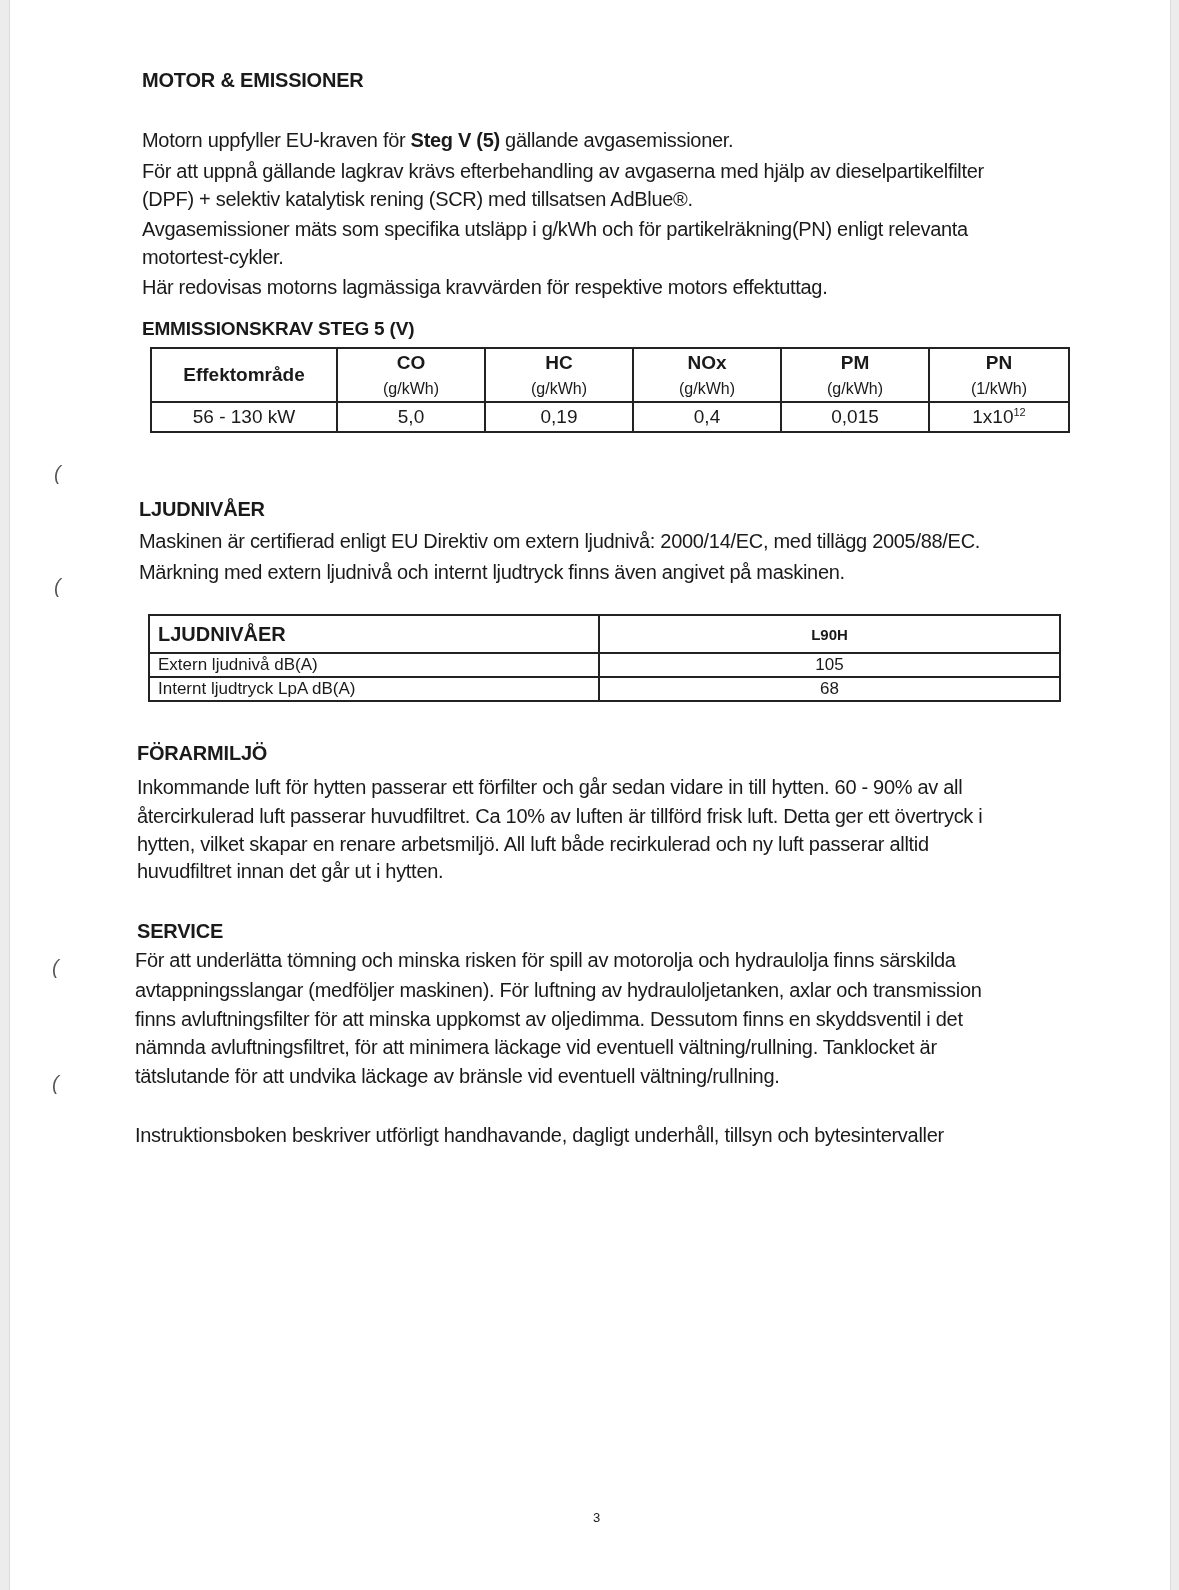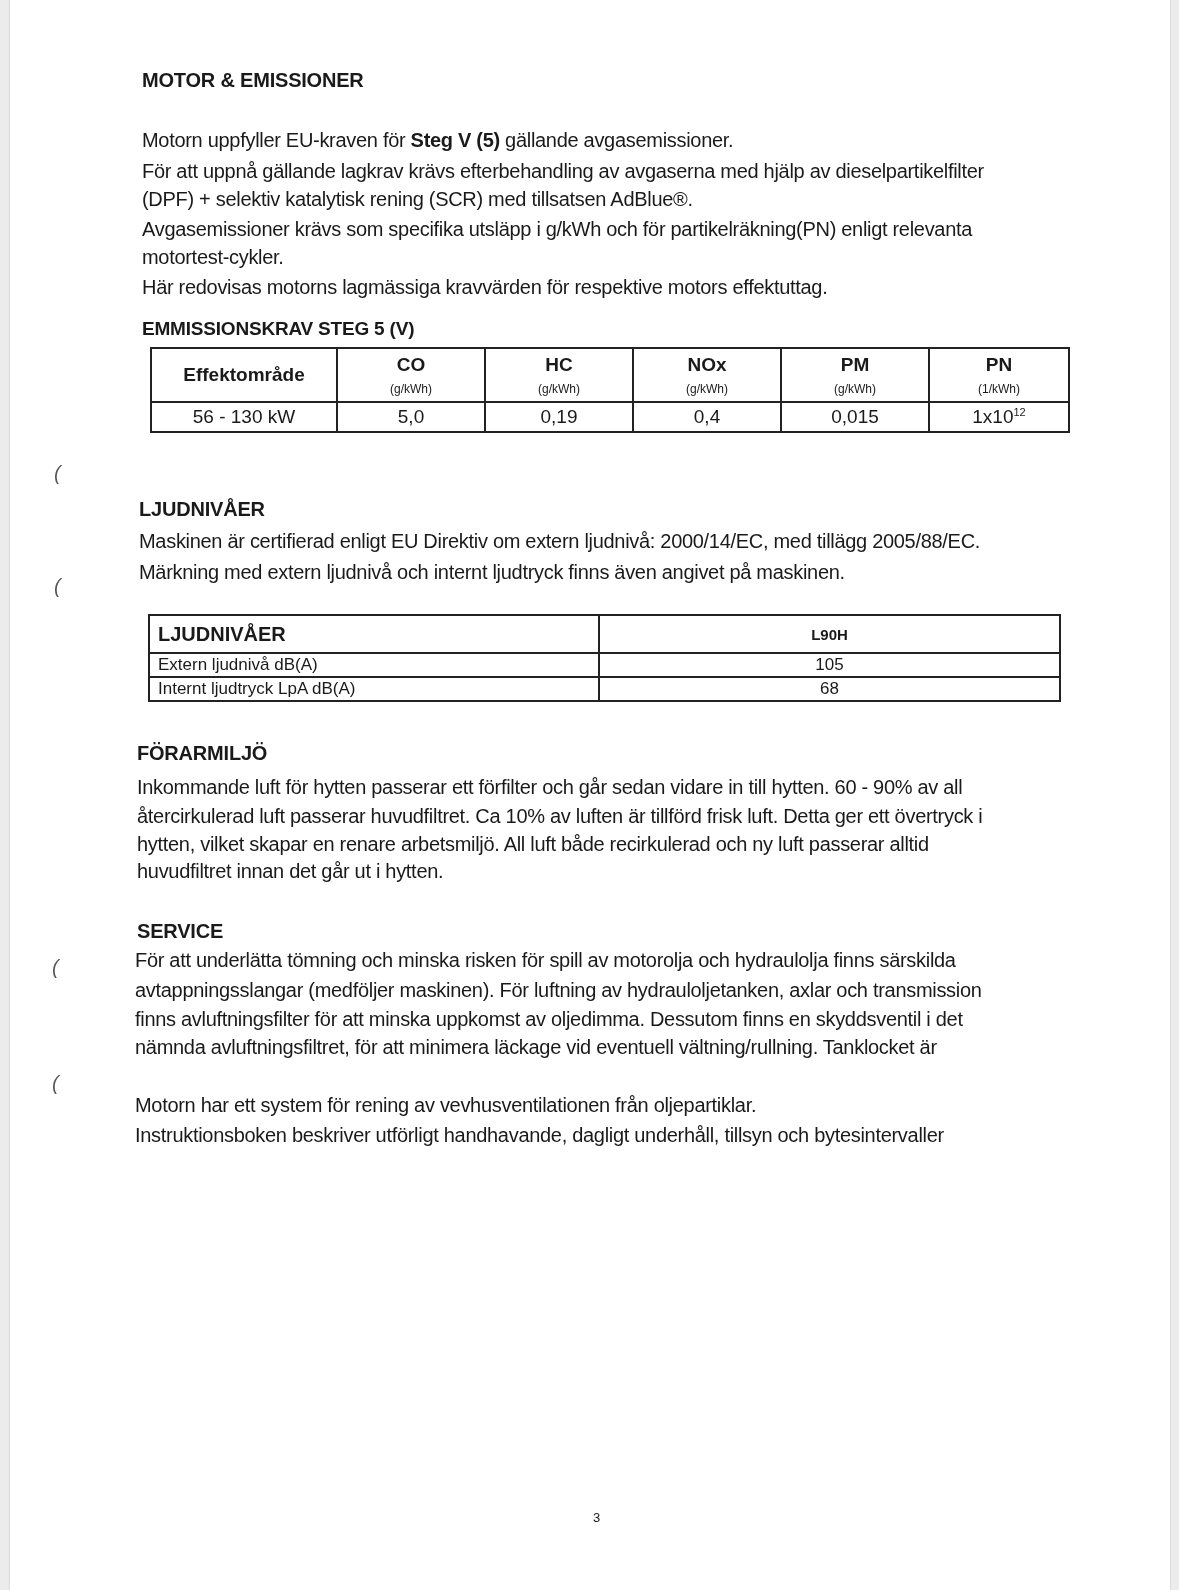--- a/index.html
+++ b/index.html
@@ -20,38 +20,38 @@
   .line { font-size: 20px; letter-spacing: -0.3px; }
   .mark { font-size: 20px; color: #555; font-style: italic; }
   table { border-collapse: collapse; position: absolute; }
   .emis td, .emis th {
     border: 2px solid #222; text-align: center; font-weight: normal;
     font-size: 19px; padding: 0;
   }
   .emis th { height: 52px; }
   .emis td { height: 28px; }
   .emis .hname { font-weight: bold; font-size: 19px; display: block; }
-  .emis .hunit { font-size: 12px; display: block; margin-top: 6px; }
+  .emis .hunit { font-size: 16px; display: block; margin-top: 6px; }
   .sound td { border: 2px solid #222; font-size: 17px; padding: 0 8px; height: 22px; }
   .sound .hrow td { height: 36px; }
   .sound .htitle { font-weight: bold; font-size: 20px; }
   .sound .hmodel { font-weight: bold; font-size: 15px; text-align: center; margin-top: 14px; }
   .sound .val { text-align: center; }
   .pagenum { font-size: 13px; }
 </style>
 </head>
 <body>
 
 <div class="page">
 
   <h2 class="abs" style="left:132px; top:69px;">MOTOR &amp; EMISSIONER</h2>
   <div class="abs line" style="left:132px; top:129px;"><span>Motorn uppfyller EU-kraven för </span><b>Steg V (5)</b> <span>gällande avgasemissioner.</span></div>
   <div class="abs line" style="left:132px; top:160px;">För att uppnå gällande lagkrav krävs efterbehandling av avgaserna med hjälp av dieselpartikelfilter</div>
   <div class="abs line" style="left:132px; top:188px;">(DPF) + selektiv katalytisk rening (SCR) med tillsatsen AdBlue®.</div>
-  <div class="abs line" style="left:132px; top:218px;">Avgasemissioner krävs som specifika utsläpp i g/kWh och för partikelräkning(PN) enligt relevanta</div>
+  <div class="abs line" style="left:132px; top:218px;">Avgasemissioner mäts som specifika utsläpp i g/kWh och för partikelräkning(PN) enligt relevanta</div>
   <div class="abs line" style="left:132px; top:246px;">motortest-cykler.</div>
   <div class="abs line" style="left:132px; top:276px;">Här redovisas motorns lagmässiga kravvärden för respektive motors effektuttag.</div>
 
   <h2 class="abs" style="left:132px; top:318px; font-size:19px;">EMMISSIONSKRAV STEG 5 (V)</h2>
   <table class="emis" style="left:140px; top:347px; width:920px;">
     <tbody>
         <tr>
       <th style="width:184px;text-align:center;">
             <span class="hname">Effektområde</span>
           </th>
@@ -112,21 +112,21 @@
   <div class="abs line" style="left:127px; top:776px;">Inkommande luft för hytten passerar ett förfilter och går sedan vidare in till hytten. 60 - 90% av all</div>
   <div class="abs line" style="left:127px; top:805px;">återcirkulerad luft passerar huvudfiltret. Ca 10% av luften är tillförd frisk luft. Detta ger ett övertryck i</div>
   <div class="abs line" style="left:127px; top:833px;">hytten, vilket skapar en renare arbetsmiljö. All luft både recirkulerad och ny luft passerar alltid</div>
   <div class="abs line" style="left:127px; top:860px;">huvudfiltret innan det går ut i hytten.</div>
 
   <h2 class="abs" style="left:127px; top:920px;">SERVICE</h2>
   <div class="abs line" style="left:125px; top:979px;">avtappningsslangar (medföljer maskinen). För luftning av hydrauloljetanken, axlar och transmission</div>
   <div class="abs line" style="left:125px; top:949px;">För att underlätta tömning och minska risken för spill av motorolja och hydraulolja finns särskilda</div>
   <div class="abs line" style="left:125px; top:1008px;">finns avluftningsfilter för att minska uppkomst av oljedimma. Dessutom finns en skyddsventil i det</div>
   <div class="abs line" style="left:125px; top:1036px;">nämnda avluftningsfiltret, för att minimera läckage vid eventuell vältning/rullning. Tanklocket är</div>
-  <div class="abs line" style="left:125px; top:1094px;">Motorn har ett system för rening av vevhusventilationen från oljepartiklar.</div>
+  <div class="abs line" style="left:125px; top:1065px;">tätslutande för att undvika läckage av bränsle vid eventuell vältning/rullning.</div>
   <div class="abs line" style="left:125px; top:1124px;">Instruktionsboken beskriver utförligt handhavande, dagligt underhåll, tillsyn och bytesintervaller</div>
 
   <div class="abs mark" style="left:44px; top:462px;">(</div>
   <div class="abs mark" style="left:44px; top:575px;">(</div>
   <div class="abs mark" style="left:42px; top:956px;">(</div>
   <div class="abs mark" style="left:42px; top:1072px;">(</div>
 
   <div class="abs pagenum" style="left:583px; top:1510px;">3</div>
 </div>
 

